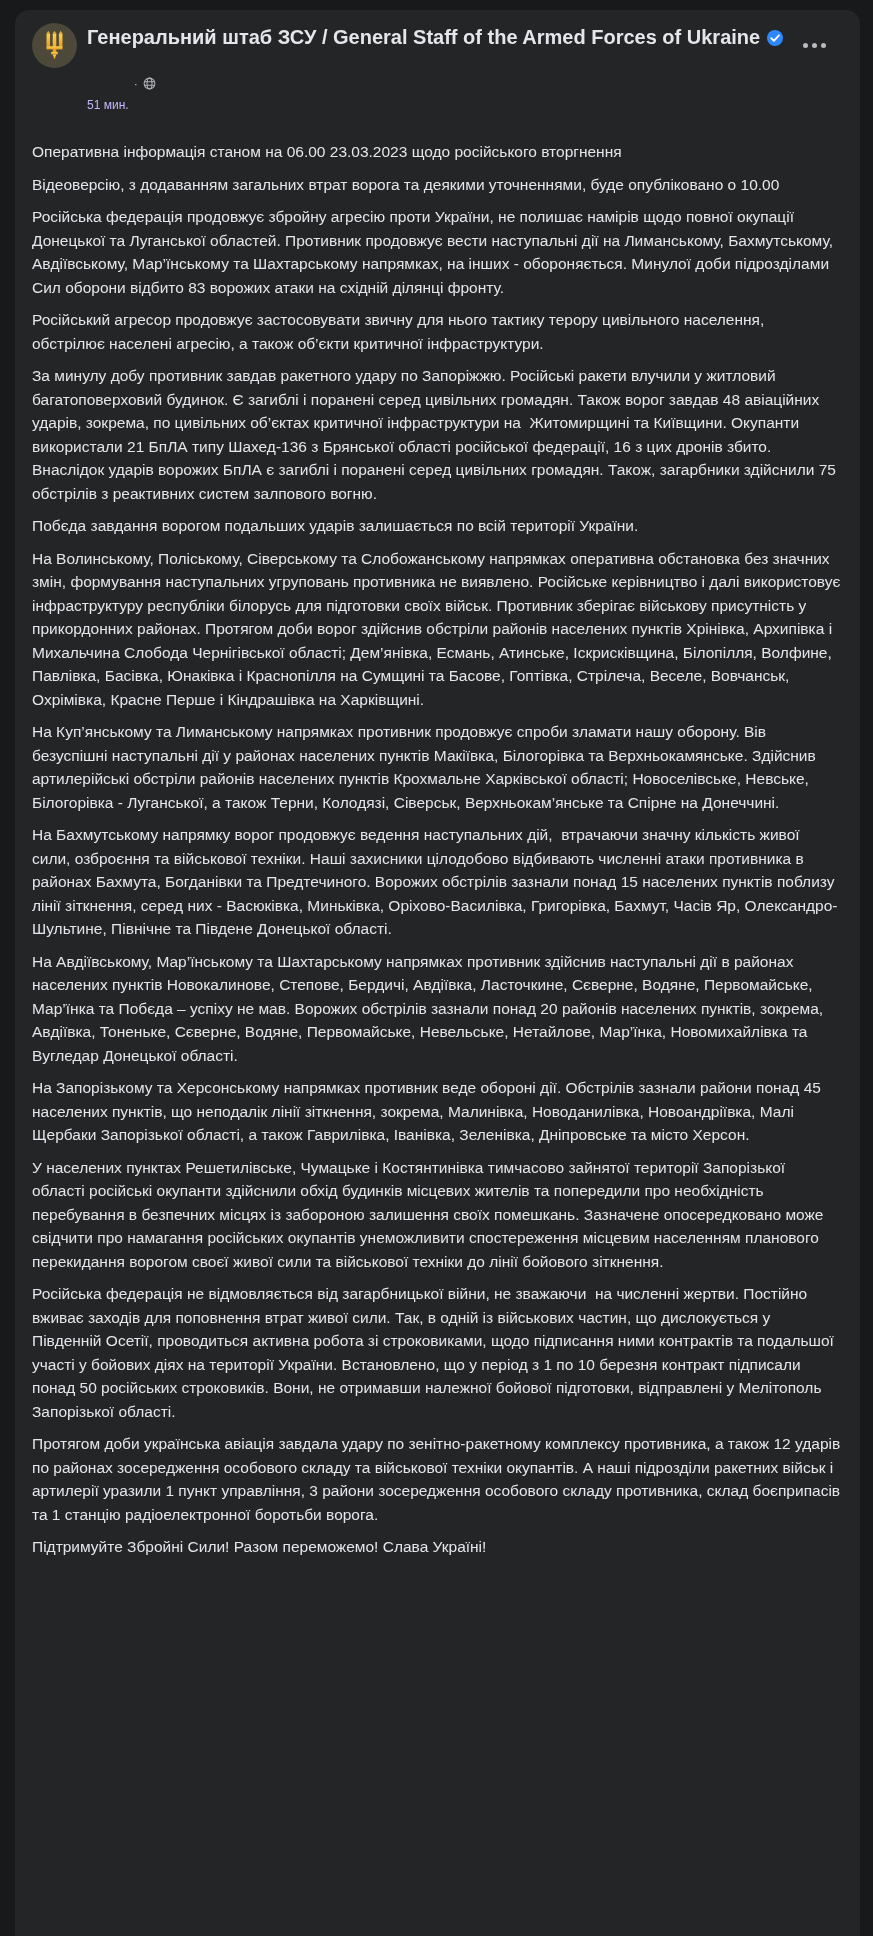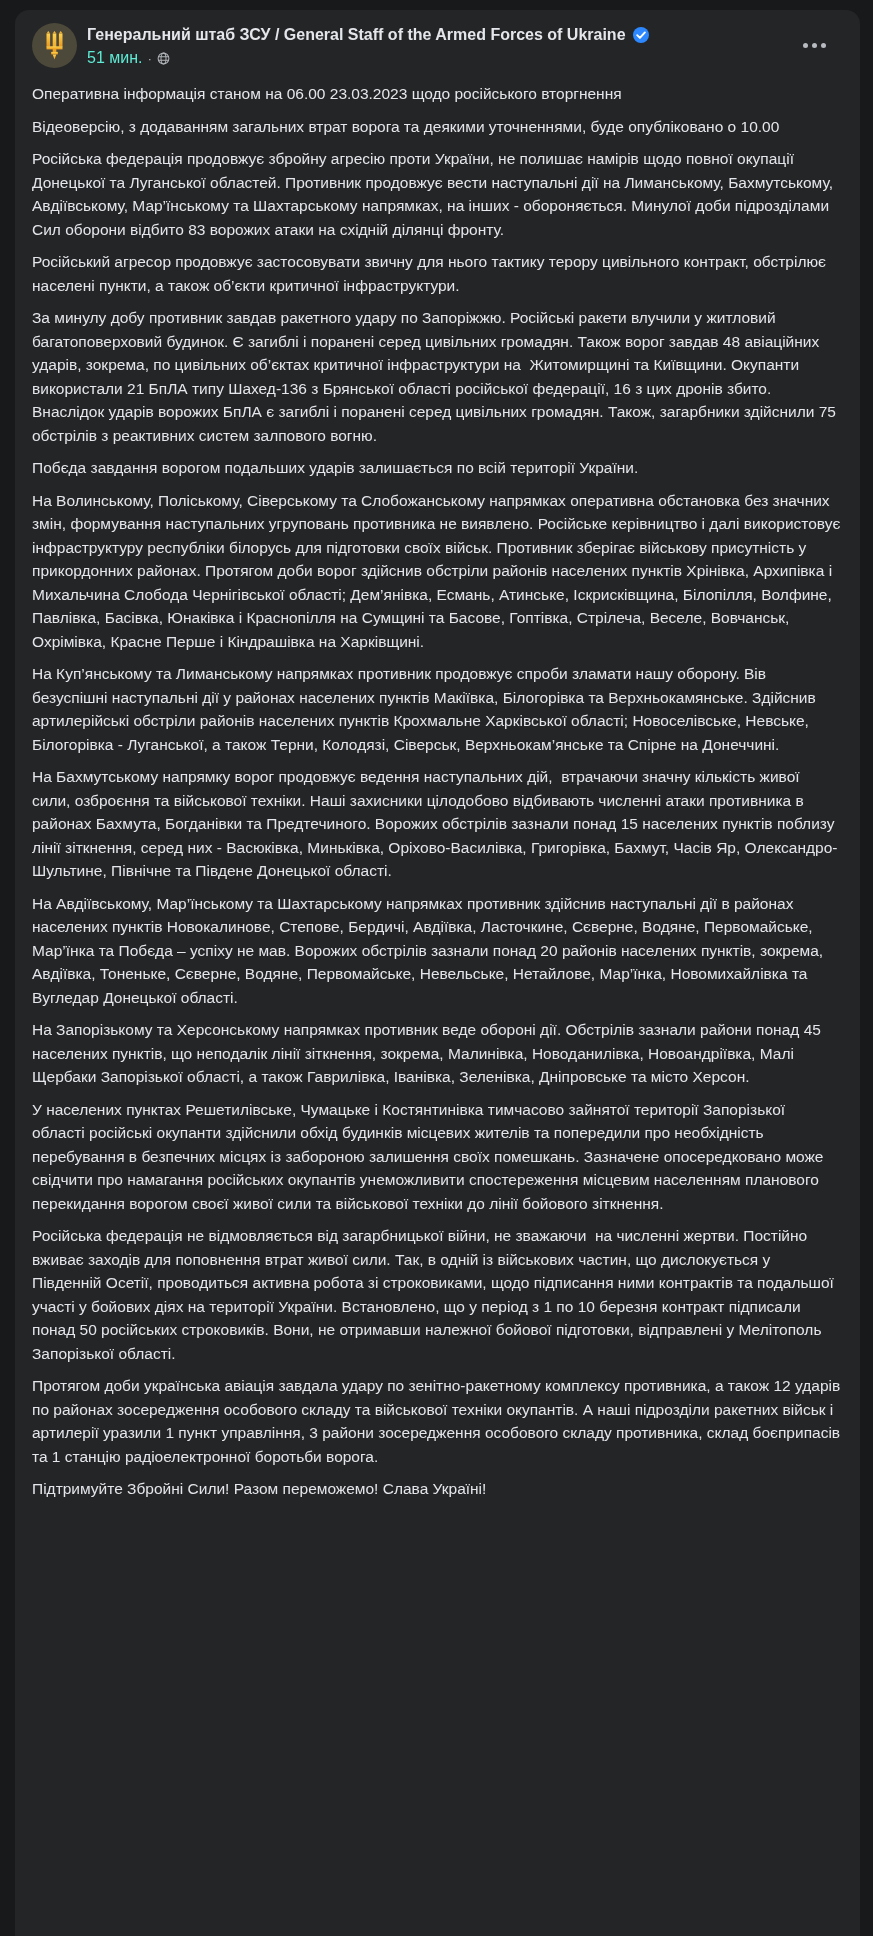--- a/index.html
+++ b/index.html
@@ -23,36 +23,36 @@
   .avatar {
     width: 45px; height: 45px; border-radius: 50%;
     background: #4c483a; flex: 0 0 auto;
     display: flex; align-items: center; justify-content: center;
     cursor: pointer; border: none; padding: 0;
   }
   .avatar svg { display: block; }
   .header-info { margin-left: 10px; flex: 1 1 auto; min-width: 0; padding-top: 2px; }
   .name-row { display: flex; align-items: center; gap: 7px; }
   .page-name {
-    font-size: 16px; font-weight: 700; color: #e4e6eb;
+    font-size: 20px; font-weight: 700; color: #e4e6eb;
     line-height: 1.25; cursor: pointer; white-space: nowrap;
   }
   .verified { width: 16px; height: 16px; flex: 0 0 auto; display: inline-flex; }
   .meta-row { display: flex; align-items: center; gap: 5px; margin-top: 4px; }
-  .meta-row .ts { font-size: 16px; color: #5eead4; cursor: pointer; }
+  .meta-row .ts { font-size: 12px; color: #c4b5fd; cursor: pointer; margin-top: 44px; }
   .meta-row .sep { font-size: 13.5px; color: #b0b3b8; }
   .globe { display: inline-flex; }
   .menu-btn {
     background: none; border: none; cursor: pointer;
     padding: 14px 6px; margin-right: 12px; margin-top: 6px;
     display: flex; gap: 4px; align-items: center;
   }
   .menu-btn .d { width: 5px; height: 5px; border-radius: 50%; background: #b8bbc0; display: block; }
   
-  .post-content { margin-top: 14px; padding-right: 3px; }
+  .post-content { margin-top: 28px; padding-right: 3px; }
   .post-content p {
     margin: 0 0 9px 0;
     font-size: 15.5px;
     line-height: 23.5px;
     color: #e4e6eb;
     white-space: pre-wrap;
   }
   .post-content p:last-child { margin-bottom: 0; }
 </style>
 </head>
@@ -118,21 +118,21 @@
             <span class="d"></span>
             <span class="d"></span>
         </span>
       </button>
     </header>
 
     <div class="post-content">
       <p>Оперативна інформація станом на 06.00 23.03.2023 щодо російського вторгнення</p>
       <p>Відеоверсію, з додаванням загальних втрат ворога та деякими уточненнями, буде опубліковано о 10.00</p>
       <p>Російська федерація продовжує збройну агресію проти України, не полишає намірів щодо повної окупації Донецької та Луганської областей. Противник продовжує вести наступальні дії на Лиманському, Бахмутському, Авдіївському, Мар’їнському та Шахтарському напрямках, на інших - обороняється. Минулої доби підрозділами Сил оборони відбито 83 ворожих атаки на східній ділянці фронту.</p>
-      <p>Російський агресор продовжує застосовувати звичну для нього тактику терору цивільного контракт, обстрілює населені пункти, а також об’єкти критичної інфраструктури.</p>
+      <p>Російський агресор продовжує застосовувати звичну для нього тактику терору цивільного населення, обстрілює населені агресію, а також об’єкти критичної інфраструктури.</p>
       <p>За минулу добу противник завдав ракетного удару по Запоріжжю. Російські ракети влучили у житловий багатоповерховий будинок. Є загиблі і поранені серед цивільних громадян. Також ворог завдав 48 авіаційних ударів, зокрема, по цивільних об’єктах критичної інфраструктури на  Житомирщині та Київщини. Окупанти використали 21 БпЛА типу Шахед-136 з Брянської області російської федерації, 16 з цих дронів збито. Внаслідок ударів ворожих БпЛА є загиблі і поранені серед цивільних громадян. Також, загарбники здійснили 75 обстрілів з реактивних систем залпового вогню.</p>
       <p>Побєда завдання ворогом подальших ударів залишається по всій території України.</p>
       <p>На Волинському, Поліському, Сіверському та Слобожанському напрямках оперативна обстановка без значних змін, формування наступальних угруповань противника не виявлено. Російське керівництво і далі використовує інфраструктуру республіки білорусь для підготовки своїх військ. Противник зберігає військову присутність у прикордонних районах. Протягом доби ворог здійснив обстріли районів населених пунктів Хрінівка, Архипівка і Михальчина Слобода Чернігівської області; Дем’янівка, Есмань, Атинське, Іскрисківщина, Білопілля, Волфине, Павлівка, Басівка, Юнаківка і Краснопілля на Сумщині та Басове, Гоптівка, Стрілеча, Веселе, Вовчанськ, Охрімівка, Красне Перше і Кіндрашівка на Харківщині.</p>
       <p>На Куп’янському та Лиманському напрямках противник продовжує спроби зламати нашу оборону. Вів безуспішні наступальні дії у районах населених пунктів Макіївка, Білогорівка та Верхньокамянське. Здійснив артилерійські обстріли районів населених пунктів Крохмальне Харківської області; Новоселівське, Невське, Білогорівка - Луганської, а також Терни, Колодязі, Сіверськ, Верхньокам’янське та Спірне на Донеччині.</p>
       <p>На Бахмутському напрямку ворог продовжує ведення наступальних дій,  втрачаючи значну кількість живої сили, озброєння та військової техніки. Наші захисники цілодобово відбивають численні атаки противника в районах Бахмута, Богданівки та Предтечиного. Ворожих обстрілів зазнали понад 15 населених пунктів поблизу лінії зіткнення, серед них - Васюківка, Миньківка, Оріхово-Василівка, Григорівка, Бахмут, Часів Яр, Олександро-Шультине, Північне та Південе Донецької області.</p>
       <p>На Авдіївському, Мар’їнському та Шахтарському напрямках противник здійснив наступальні дії в районах населених пунктів Новокалинове, Степове, Бердичі, Авдіївка, Ласточкине, Сєверне, Водяне, Первомайське, Мар’їнка та Побєда – успіху не мав. Ворожих обстрілів зазнали понад 20 районів населених пунктів, зокрема, Авдіївка, Тоненьке, Сєверне, Водяне, Первомайське, Невельське, Нетайлове, Мар’їнка, Новомихайлівка та Вугледар Донецької області.</p>
       <p>На Запорізькому та Херсонському напрямках противник веде обороні дії. Обстрілів зазнали райони понад 45 населених пунктів, що неподалік лінії зіткнення, зокрема, Малинівка, Новоданилівка, Новоандріївка, Малі Щербаки Запорізької області, а також Гаврилівка, Іванівка, Зеленівка, Дніпровське та місто Херсон.</p>
       <p>У населених пунктах Решетилівське, Чумацьке і Костянтинівка тимчасово зайнятої території Запорізької області російські окупанти здійснили обхід будинків місцевих жителів та попередили про необхідність перебування в безпечних місцях із забороною залишення своїх помешкань. Зазначене опосередковано може свідчити про намагання російських окупантів унеможливити спостереження місцевим населенням планового перекидання ворогом своєї живої сили та військової техніки до лінії бойового зіткнення.</p>
       <p>Російська федерація не відмовляється від загарбницької війни, не зважаючи  на численні жертви. Постійно вживає заходів для поповнення втрат живої сили. Так, в одній із військових частин, що дислокується у Південній Осетії, проводиться активна робота зі строковиками, щодо підписання ними контрактів та подальшої участі у бойових діях на території України. Встановлено, що у період з 1 по 10 березня контракт підписали понад 50 російських строковиків. Вони, не отримавши належної бойової підготовки, відправлені у Мелітополь Запорізької області.</p>
       <p>Протягом доби українська авіація завдала удару по зенітно-ракетному комплексу противника, а також 12 ударів по районах зосередження особового складу та військової техніки окупантів. А наші підрозділи ракетних військ і артилерії уразили 1 пункт управління, 3 райони зосередження особового складу противника, склад боєприпасів та 1 станцію радіоелектронної боротьби ворога.</p>

